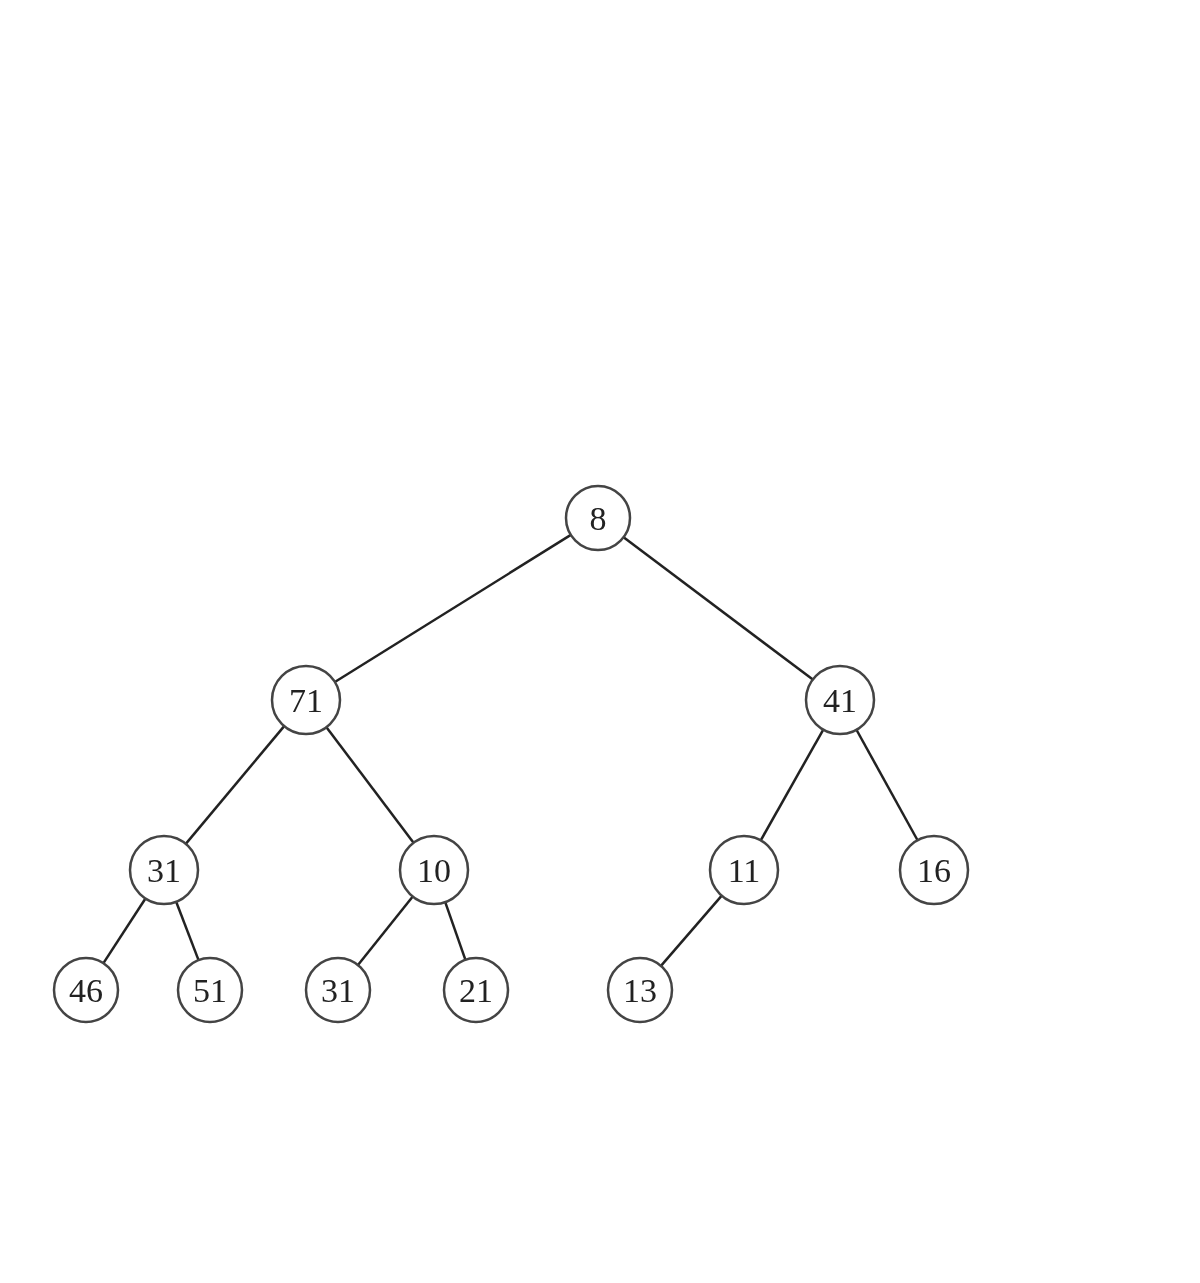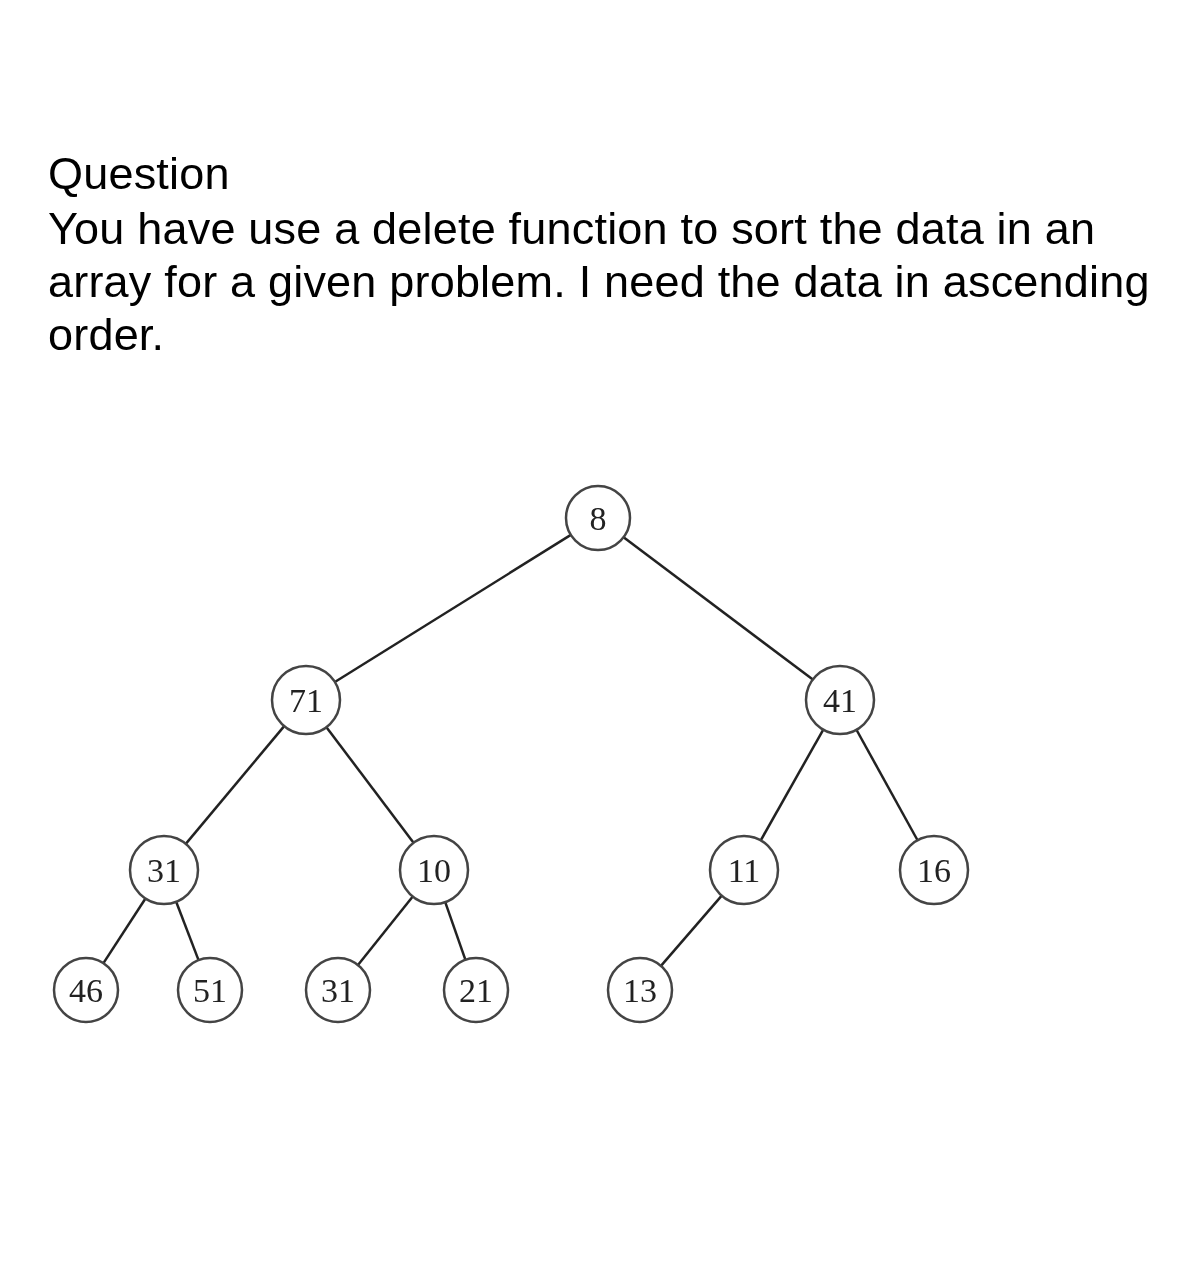--- a/index.html
+++ b/index.html
@@ -59,24 +59,20 @@
     stroke: #222222;
     stroke-width: 2.5;
     fill: none;
   }
 </style>
 </head>
 <body>
 
 <div class="page">
 
-  <div class="question-block">
-    <p class="q-heading">Question</p>
-    <p class="q-body">You have use a delete function to sort the data in an array for a given problem. I need the data in ascending order.</p>
-  </div>
 
   <svg class="tree-svg" viewBox="0 0 1200 570">
     <g id="edges-layer">
         <line x1="570.8431753641347" y1="64.92651398536808" x2="334.85412617560684" y2="212.0155788905464" class="edge"></line>
         <line x1="623.5746144094106" y1="67.23380091947413" x2="812.8269721900011" y2="209.56408652305873" class="edge"></line>
         <line x1="284.20354899590956" y1="256.0943427513759" x2="185.79645100409044" y2="373.9056572486241" class="edge"></line>
         <line x1="326.45109168997396" y1="257.16160615074665" x2="413.54890831002604" y2="372.83839384925335" class="edge"></line>
         <line x1="823.2815315120606" y1="259.60562128072604" x2="760.7184684879394" y2="370.39437871927396" class="edge"></line>
         <line x1="856.452384060562" y1="259.75431159888876" x2="917.547615939438" y2="370.24568840111124" class="edge"></line>
         <line x1="145.47039607975591" y1="428.5070829542217" x2="103.43962721905325" y2="493.1698042783796" class="edge"></line>

